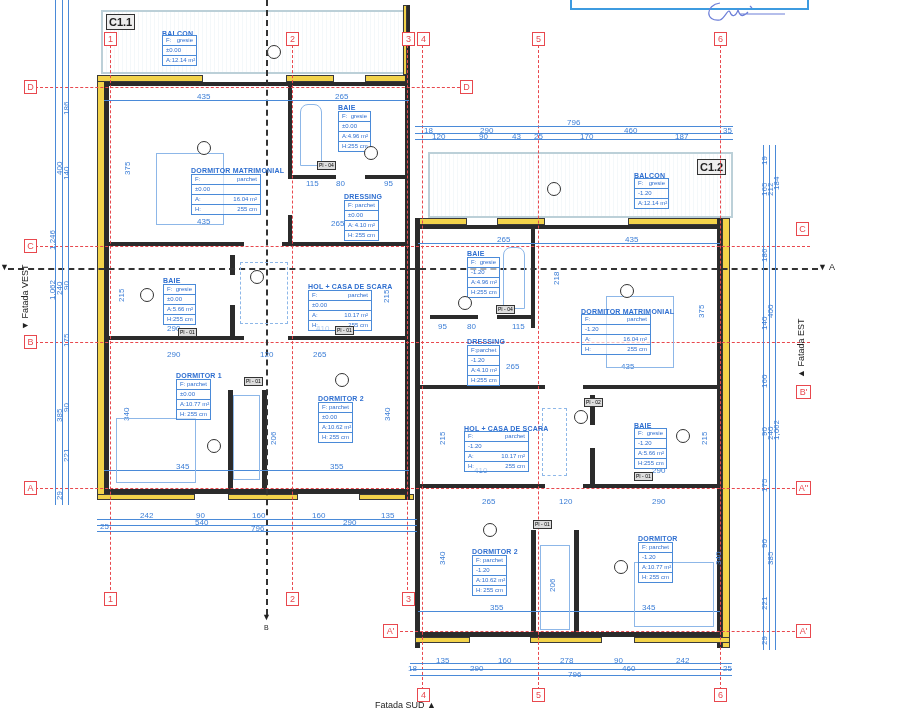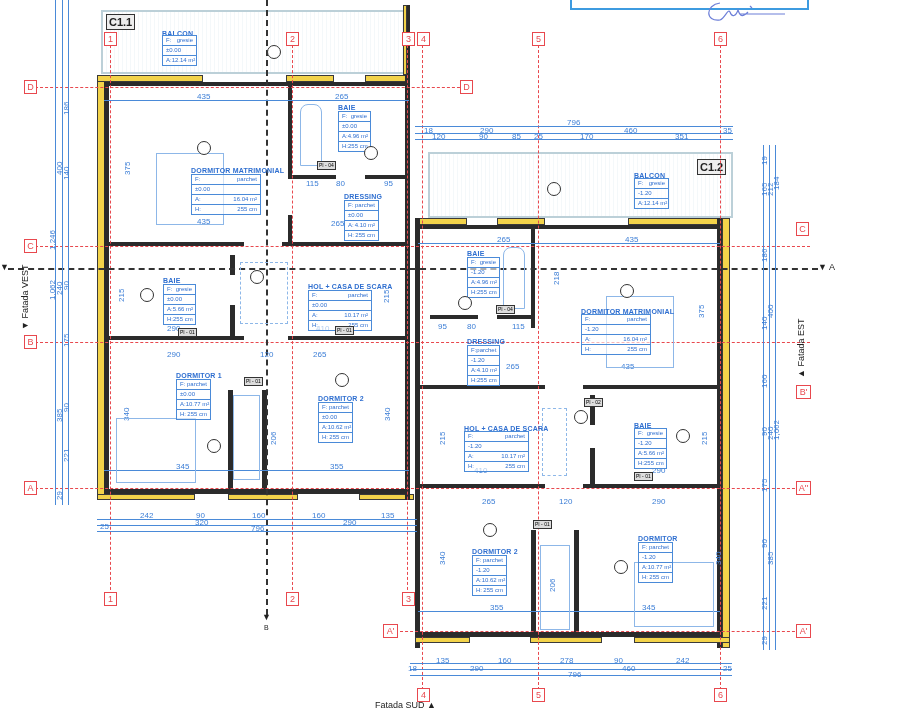--- a/index.html
+++ b/index.html
@@ -144,38 +144,38 @@
 
 <div class="dimline-h" style="left:97px;top:519px;width:320px;"></div>
 <div class="dimline-h" style="left:97px;top:525px;width:320px;"></div>
 <div class="dimline-h" style="left:97px;top:531px;width:320px;"></div>
 <div class="dim" style="left:140px;top:511px;">242</div>
 <div class="dim" style="left:196px;top:511px;">90</div>
 <div class="dim" style="left:252px;top:511px;">160</div>
 <div class="dim" style="left:312px;top:511px;">160</div>
 <div class="dim" style="left:381px;top:511px;">135</div>
 <div class="dim" style="left:100px;top:522px;">25</div>
-<div class="dim" style="left:195px;top:518px;">320</div>
+<div class="dim" style="left:195px;top:518px;">540</div>
 <div class="dim" style="left:343px;top:518px;">290</div>
 <div class="dim" style="left:251px;top:524px;">796</div>
 
 <div class="dimline-h" style="left:415px;top:126px;width:318px;"></div>
 <div class="dimline-h" style="left:415px;top:133px;width:318px;"></div>
 <div class="dimline-h" style="left:415px;top:139px;width:318px;"></div>
 <div class="dim" style="left:567px;top:118px;">796</div>
 <div class="dim" style="left:424px;top:126px;">18</div>
 <div class="dim" style="left:480px;top:126px;">290</div>
 <div class="dim" style="left:624px;top:126px;">460</div>
 <div class="dim" style="left:723px;top:126px;">35</div>
 <div class="dim" style="left:432px;top:132px;">120</div>
 <div class="dim" style="left:479px;top:132px;">90</div>
-<div class="dim" style="left:512px;top:132px;">85</div>
+<div class="dim" style="left:512px;top:132px;">43</div>
 <div class="dim" style="left:534px;top:132px;">25</div>
 <div class="dim" style="left:580px;top:132px;">170</div>
-<div class="dim" style="left:675px;top:132px;">351</div>
+<div class="dim" style="left:675px;top:132px;">187</div>
 
 <div class="dimline-h" style="left:410px;top:663px;width:322px;"></div>
 <div class="dimline-h" style="left:410px;top:669px;width:322px;"></div>
 <div class="dimline-h" style="left:410px;top:675px;width:322px;"></div>
 <div class="dim" style="left:436px;top:656px;">135</div>
 <div class="dim" style="left:498px;top:656px;">160</div>
 <div class="dim" style="left:560px;top:656px;">278</div>
 <div class="dim" style="left:614px;top:656px;">90</div>
 <div class="dim" style="left:676px;top:656px;">242</div>
 <div class="dim" style="left:408px;top:664px;">18</div>

